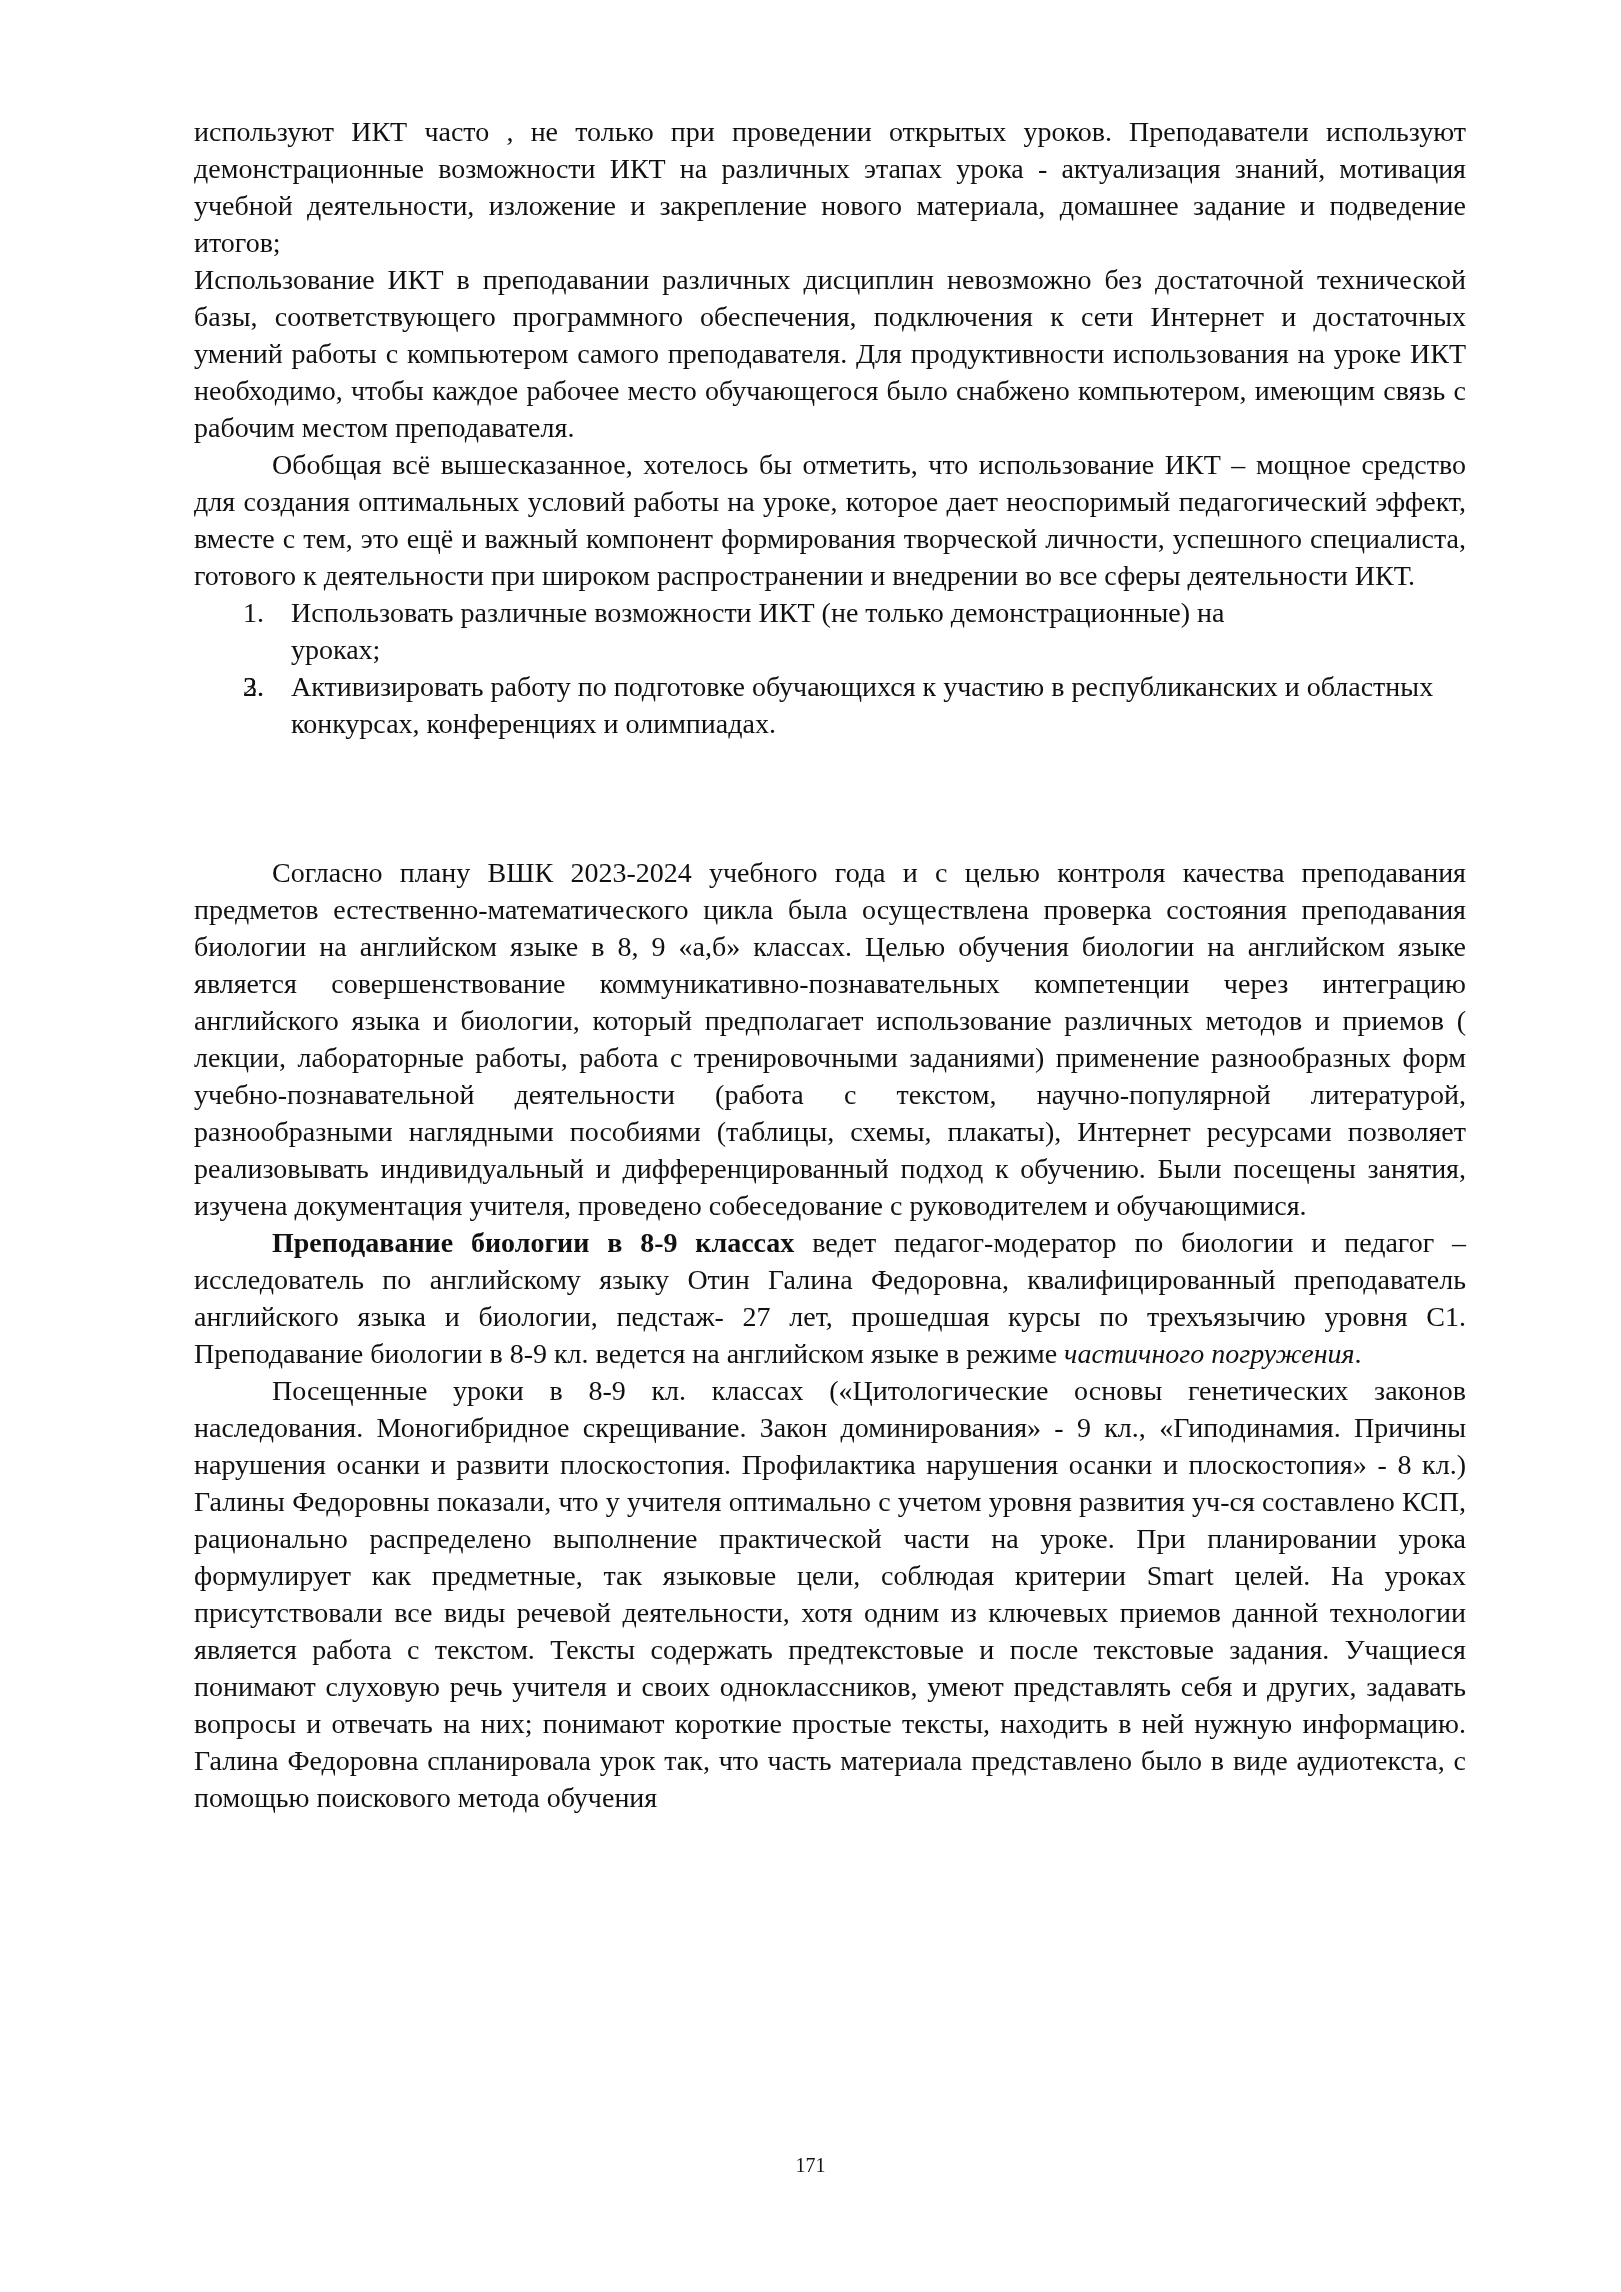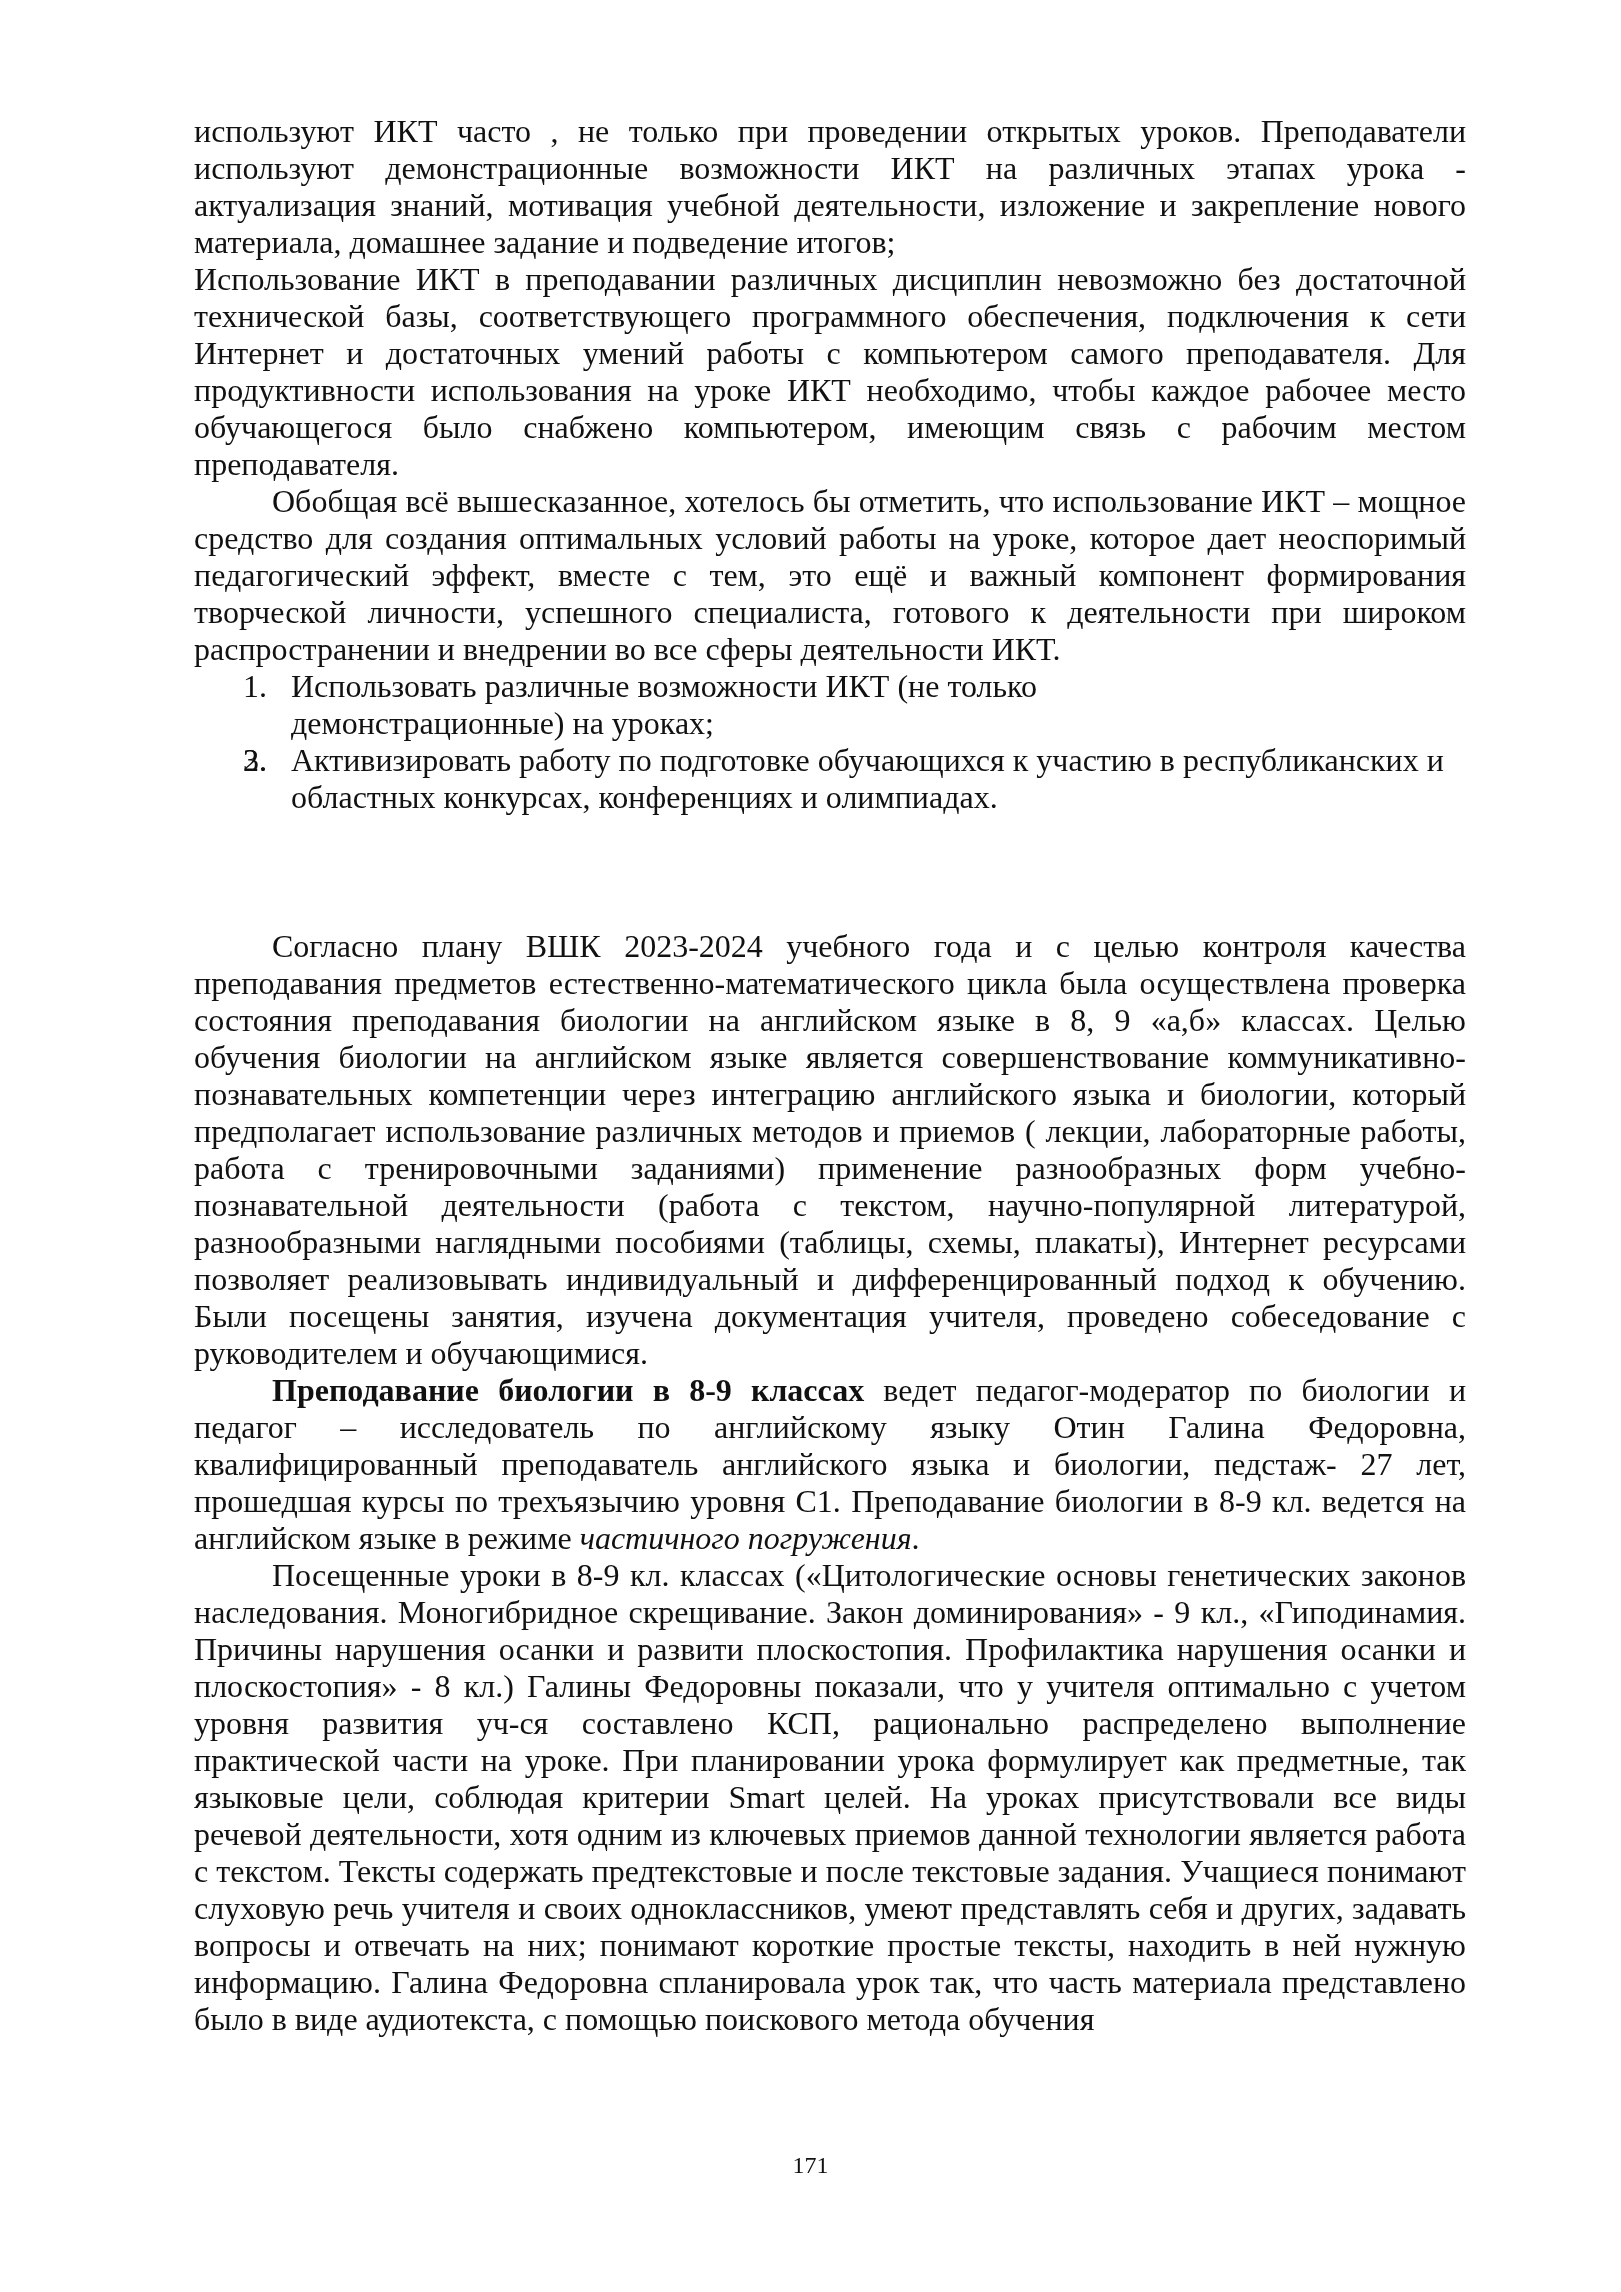--- a/index.html
+++ b/index.html
@@ -3,21 +3,21 @@
   <meta charset="utf-8">
   <style>
     html, body { margin: 0; padding: 0; background: #ffffff; }
     body { width: 1621px; height: 2293px; position: relative; overflow: hidden; }
     .page {
       position: absolute;
       left: 194px;
       top: 113px;
       width: 1272px;
       font-family: "Liberation Serif", "DejaVu Serif", serif;
-      font-size: 32px;
+      font-size: 28px;
       line-height: 37px;
       color: #111111;
     }
     p { margin: 0; text-align: justify; }
     .indent { text-indent: 78px; }
     .bold { font-weight: bold; }
     .italic { font-style: italic; }
     ol.rec-list {
       list-style: none;
       margin: 0;
@@ -35,21 +35,21 @@
       top: 0;
     }
     .gap { height: 112px; }
     .page-number {
       position: absolute;
       left: 0;
       width: 1621px;
       top: 2147px;
       text-align: center;
       font-family: "Liberation Serif", "DejaVu Serif", serif;
-      font-size: 24px;
+      font-size: 20px;
       line-height: 37px;
       color: #111111;
     }
   </style>
 </head>
 <body>
 
 <div class="page">
 
   <p>используют ИКТ  часто , не только при проведении открытых уроков. Преподаватели используют демонстрационные возможности ИКТ на различных этапах урока - актуализация знаний, мотивация учебной деятельности, изложение и закрепление нового материала, домашнее задание и подведение итогов;</p>

